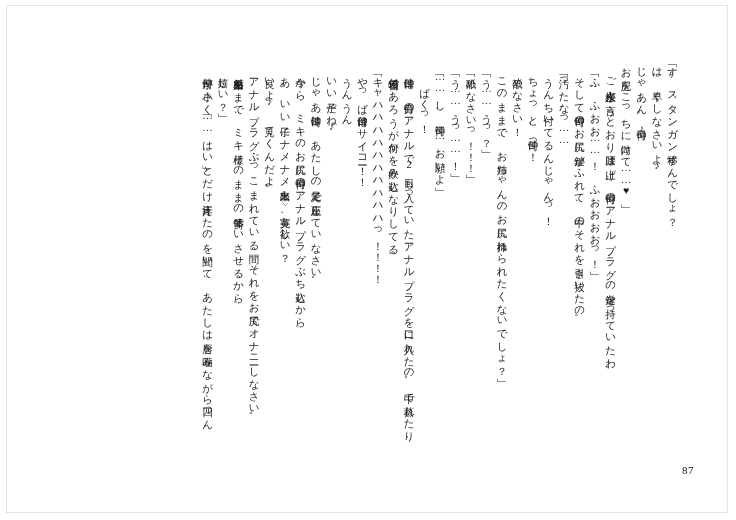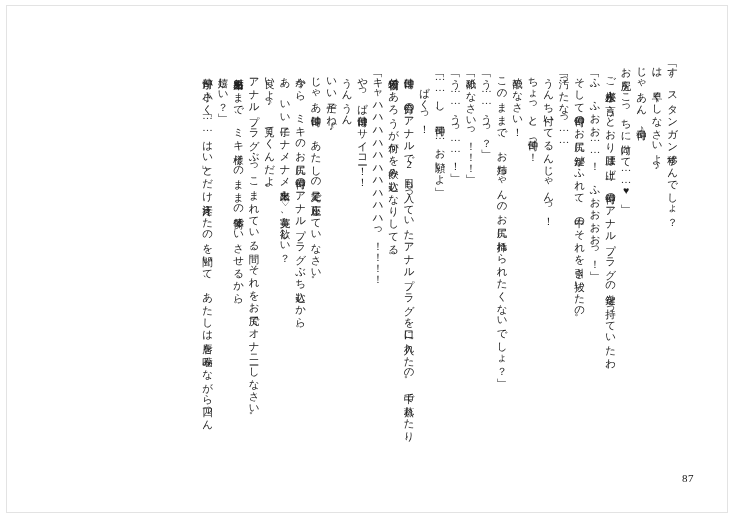--- a/index.html
+++ b/index.html
@@ -52,21 +52,21 @@
     display: block;
     white-space: nowrap;
     margin: 0;
   }
   
   .ind-1 { padding-top: 10px; }
   .ind-2 { padding-top: 20px; }
   .page-number {
     position: absolute;
     right: 42px;
-    bottom: 36px;
+    bottom: 44px;
     font-size: 11px;
     font-family: "Liberation Serif", "DejaVu Serif", serif;
     color: #111111;
     letter-spacing: 0.5px;
   }
 </style>
 </head>
 <body>
 
 <div class="page">

